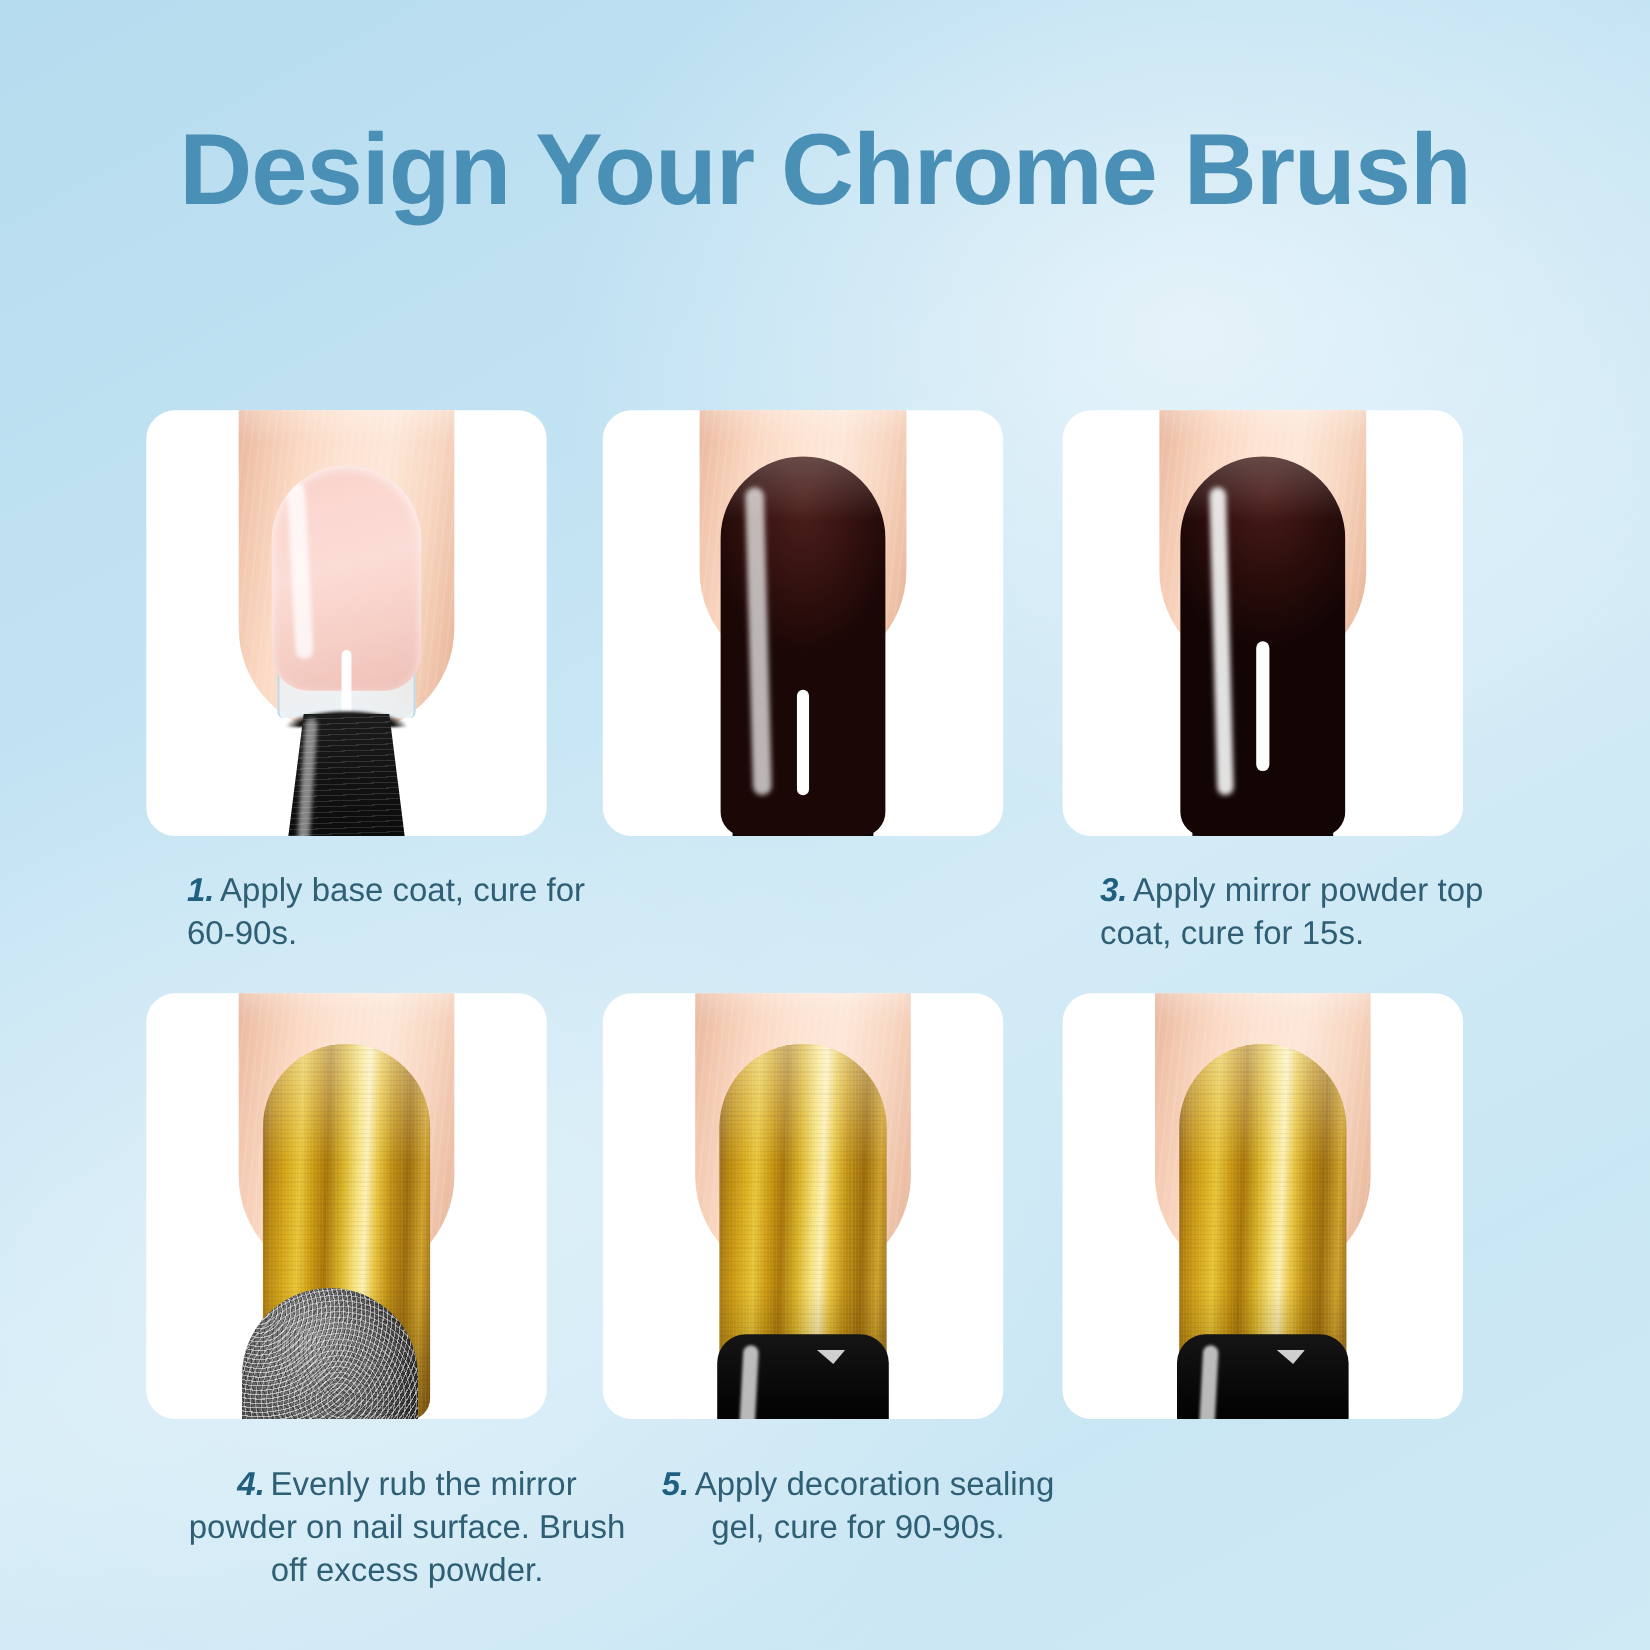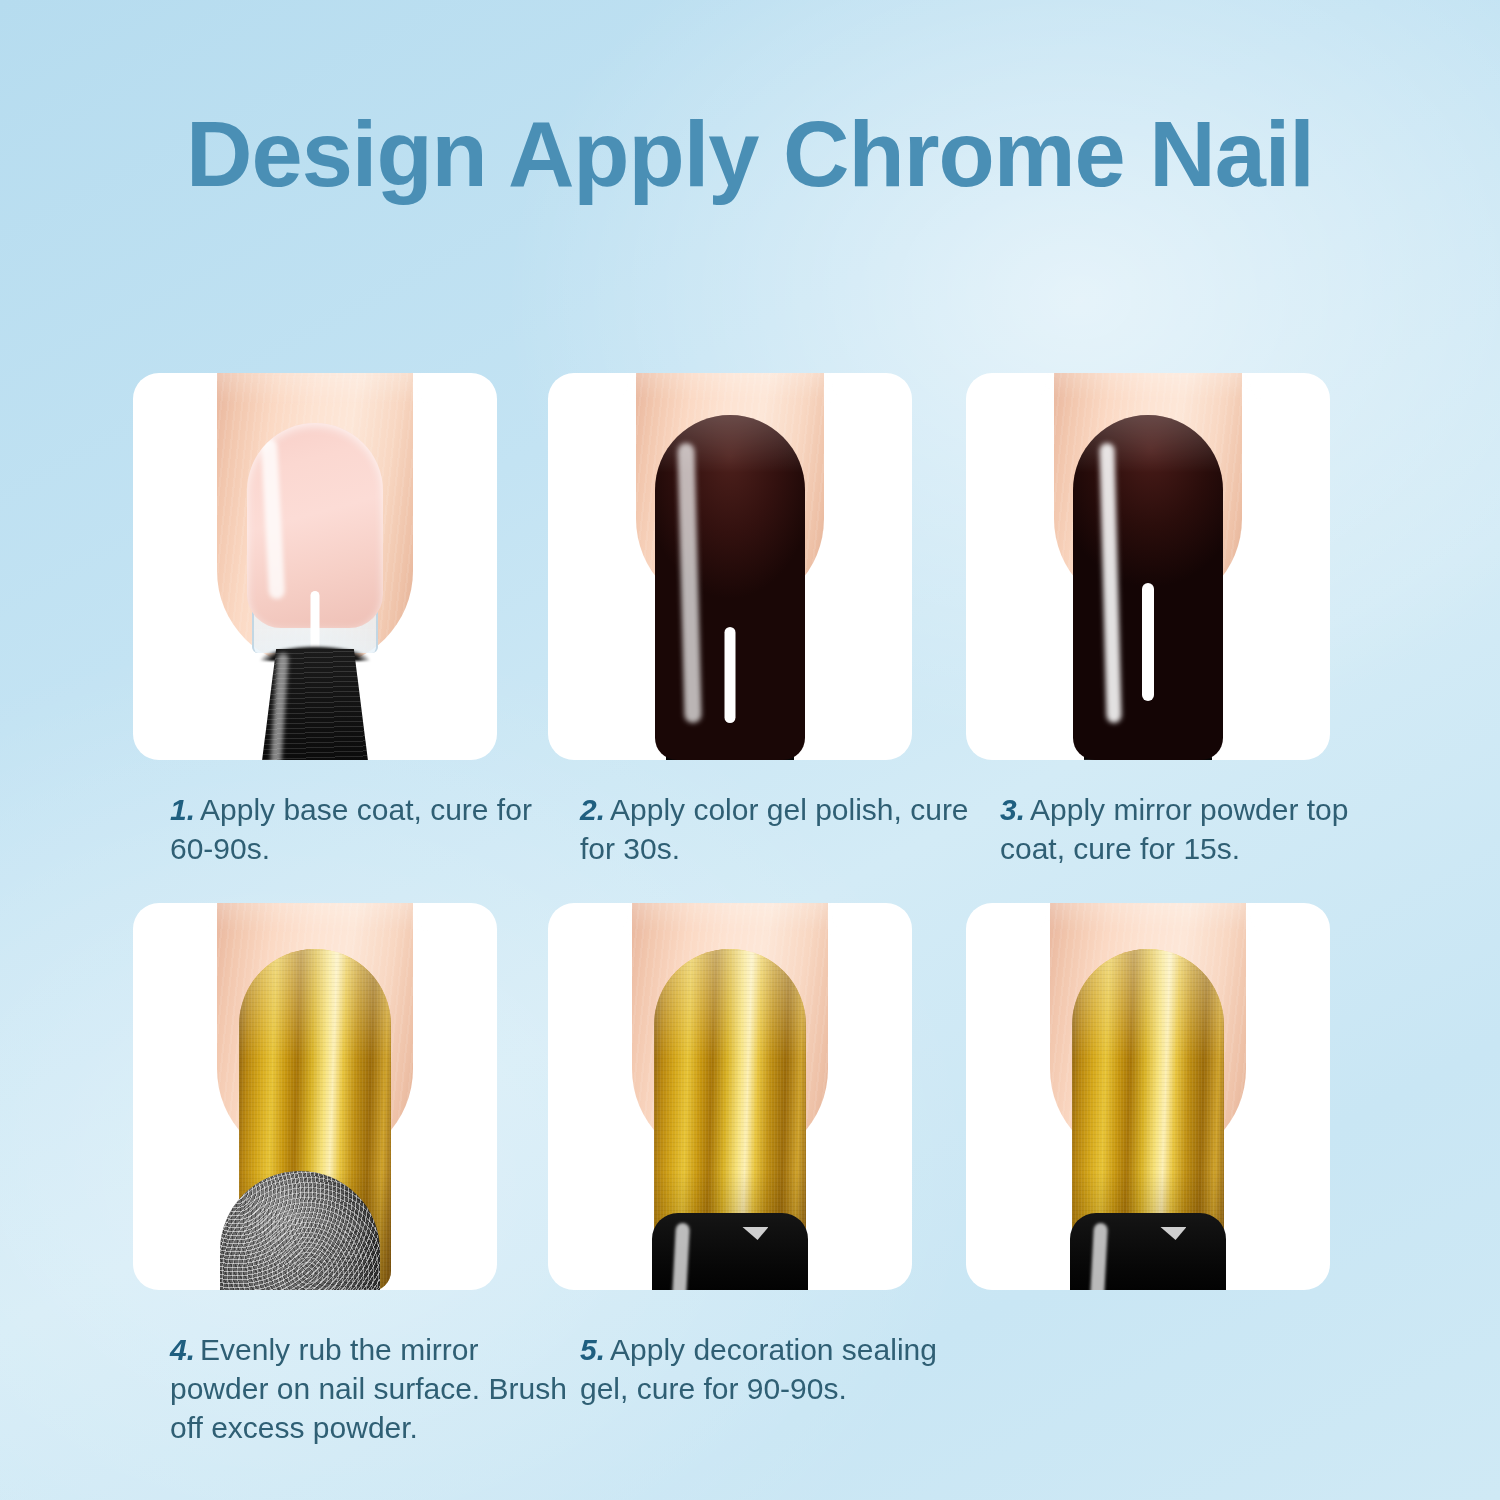--- a/index.html
+++ b/index.html
@@ -242,29 +242,29 @@
     position:absolute;width:400px;
     font-size:30px;line-height:1.30;
     color:#2f5f74;
     font-weight:normal;
   }
   .caption .num{
     font-weight:bold;font-style:italic;color:#1f5f80;
     margin-right:5px;
   }
   .cap.r1{top:742px;}
-  .cap.r2{top:1282px;}
+  .cap.r2{top:1282px;text-align:center;}
   .cap.c1{left:170px;} .cap.c2{left:580px;} .cap.c3{left:1000px;}
 </style>
 </head>
 <body>
 
 <div id="stage">
 
-  <div class="title">Design Apply Chrome Nail</div>
+  <div class="title">Design Your Chrome Brush</div>
 
   <div class="grid">
 
     <div class="cell c1 r1">
       <div class="photo p1">
         <div class="scene">
           <div class="finger">
             <div class="knuckle"></div>
           </div>
           <div class="tip"></div>
@@ -355,23 +355,20 @@
           <div class="handle">
             <div class="nub"></div>
           </div>
         </div>
       </div>
     </div>
 
     <div class="caption cap c1 r1">
       <span class="num">1.</span><span>Apply base coat, cure for 60-90s.</span>
     </div>
-    <div class="caption cap c2 r1">
-      <span class="num">2.</span><span>Apply color gel polish, cure for 30s.</span>
-    </div>
     <div class="caption cap c3 r1">
       <span class="num">3.</span><span>Apply mirror powder top coat, cure for 15s.</span>
     </div>
     <div class="caption cap c1 r2">
       <span class="num">4.</span><span>Evenly rub the mirror powder on nail surface. Brush off excess powder.</span>
     </div>
     <div class="caption cap c2 r2">
       <span class="num">5.</span><span>Apply decoration sealing gel, cure for 90-90s.</span>
     </div>
 

